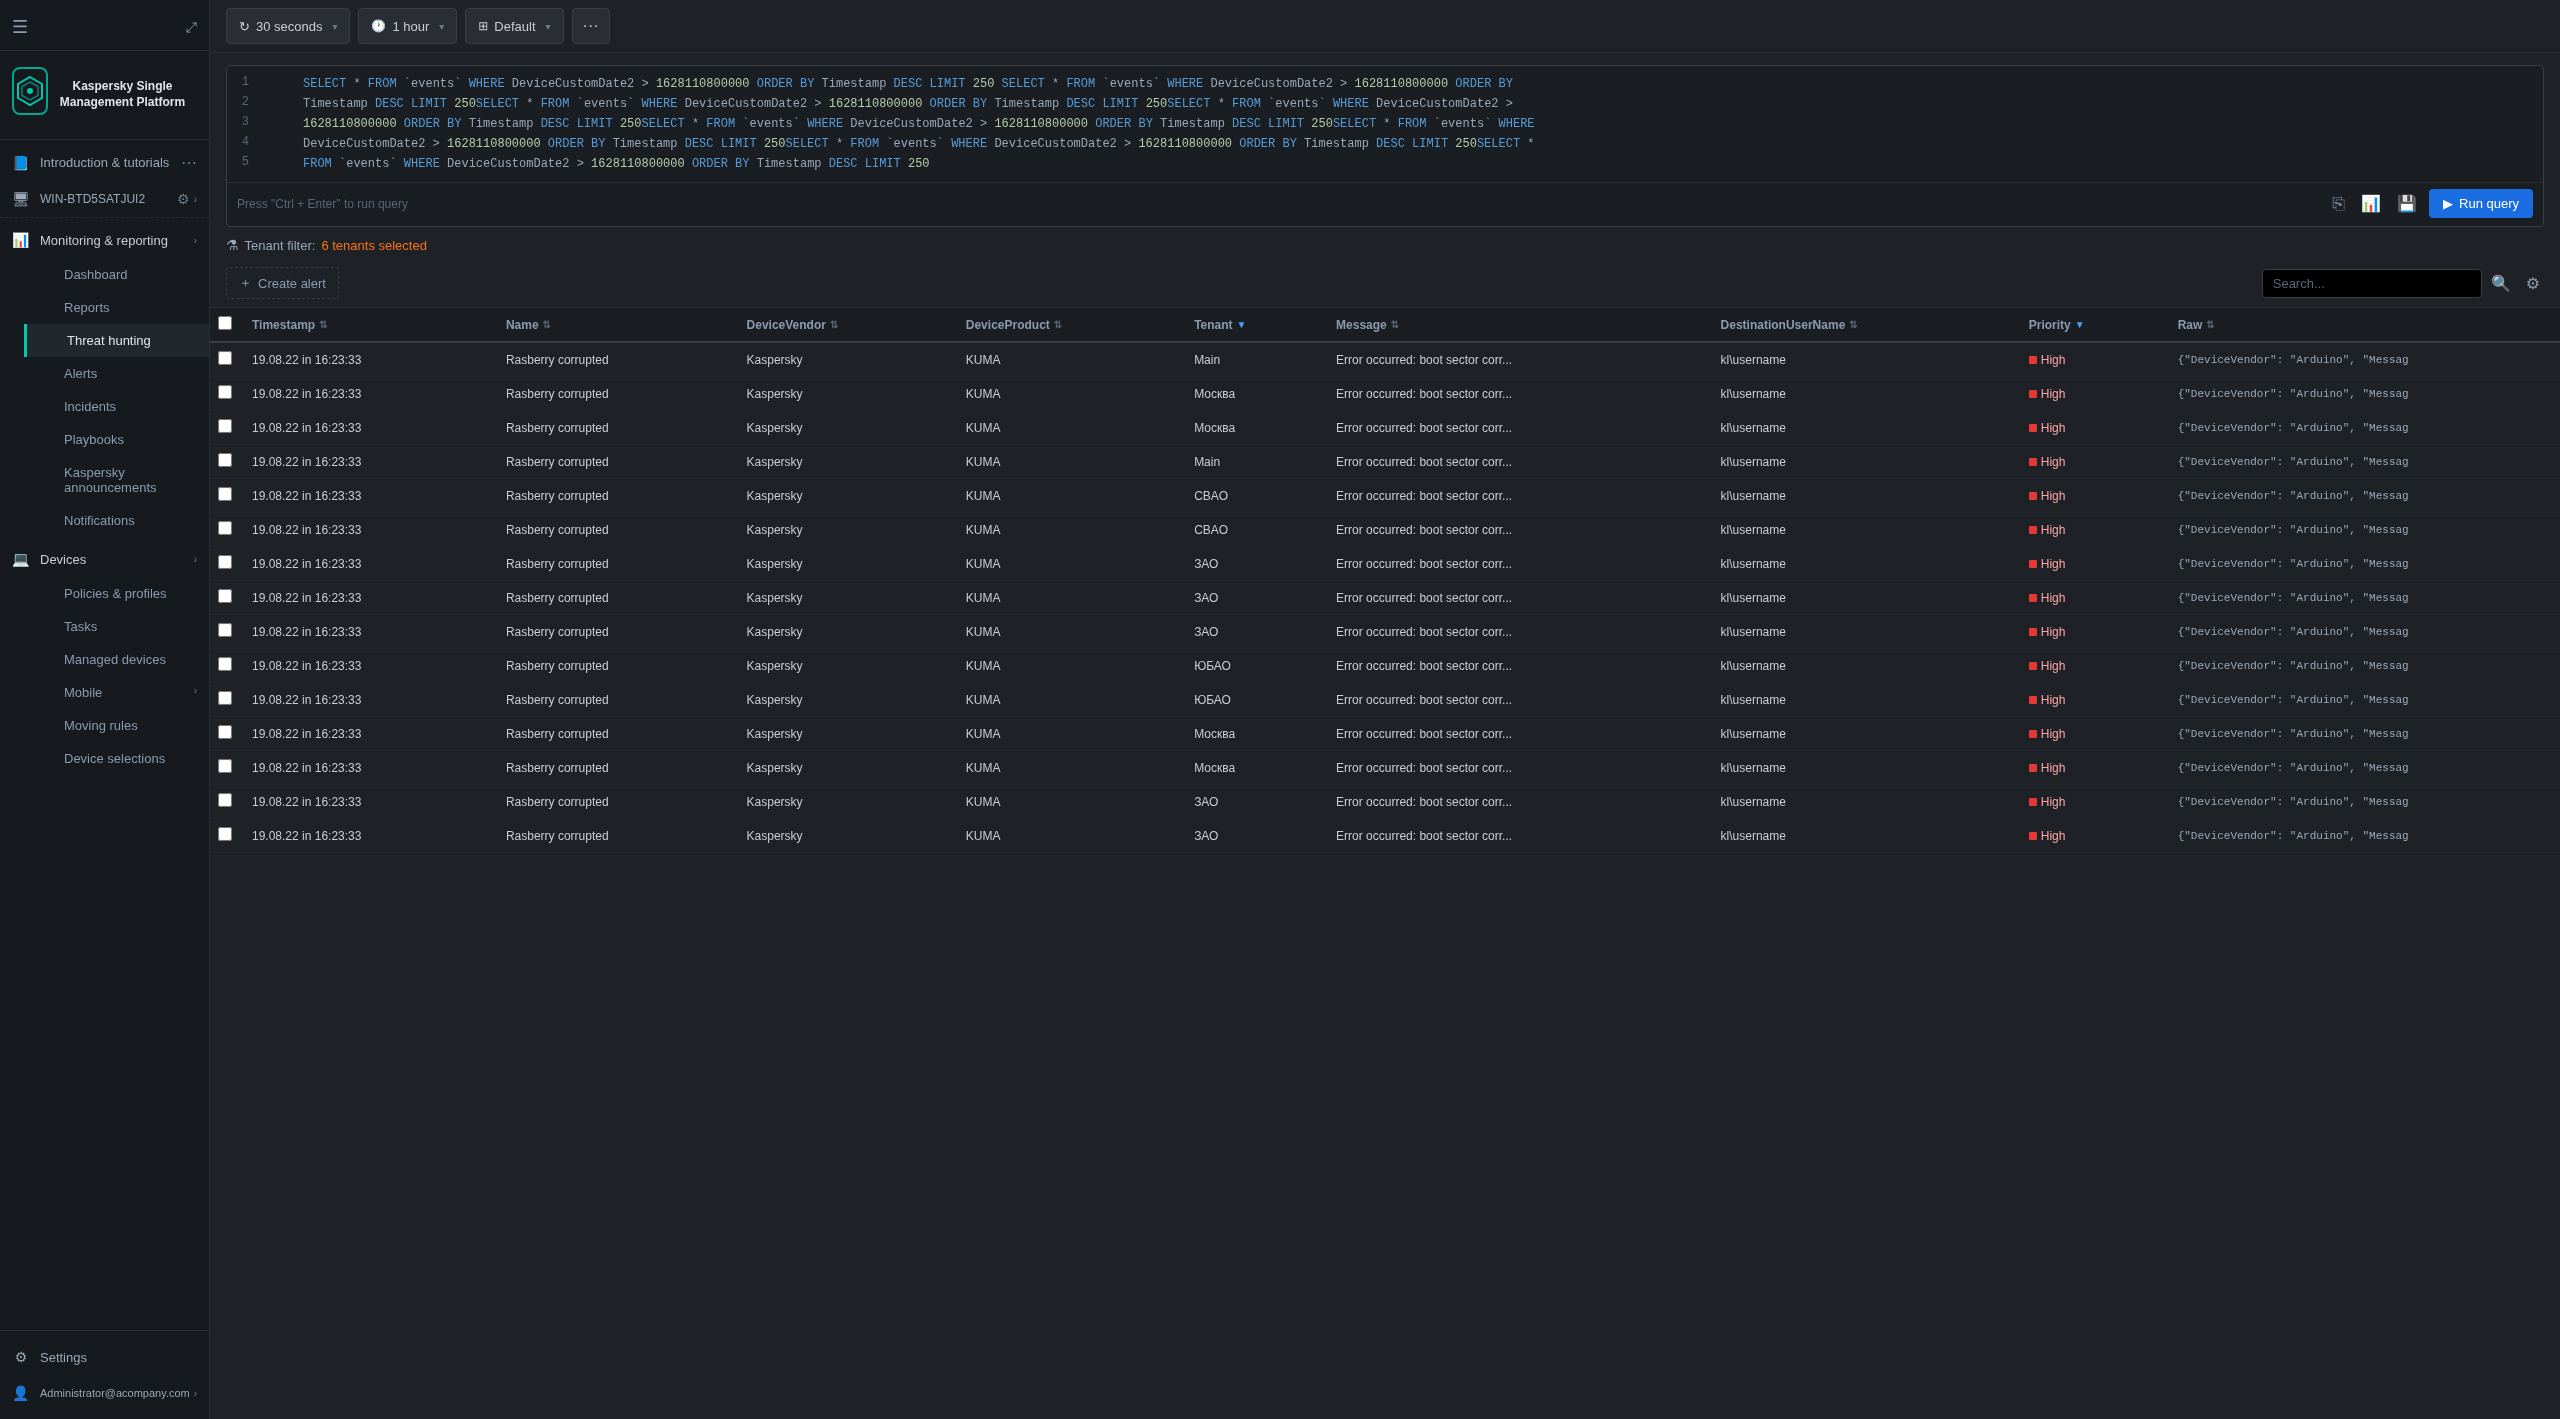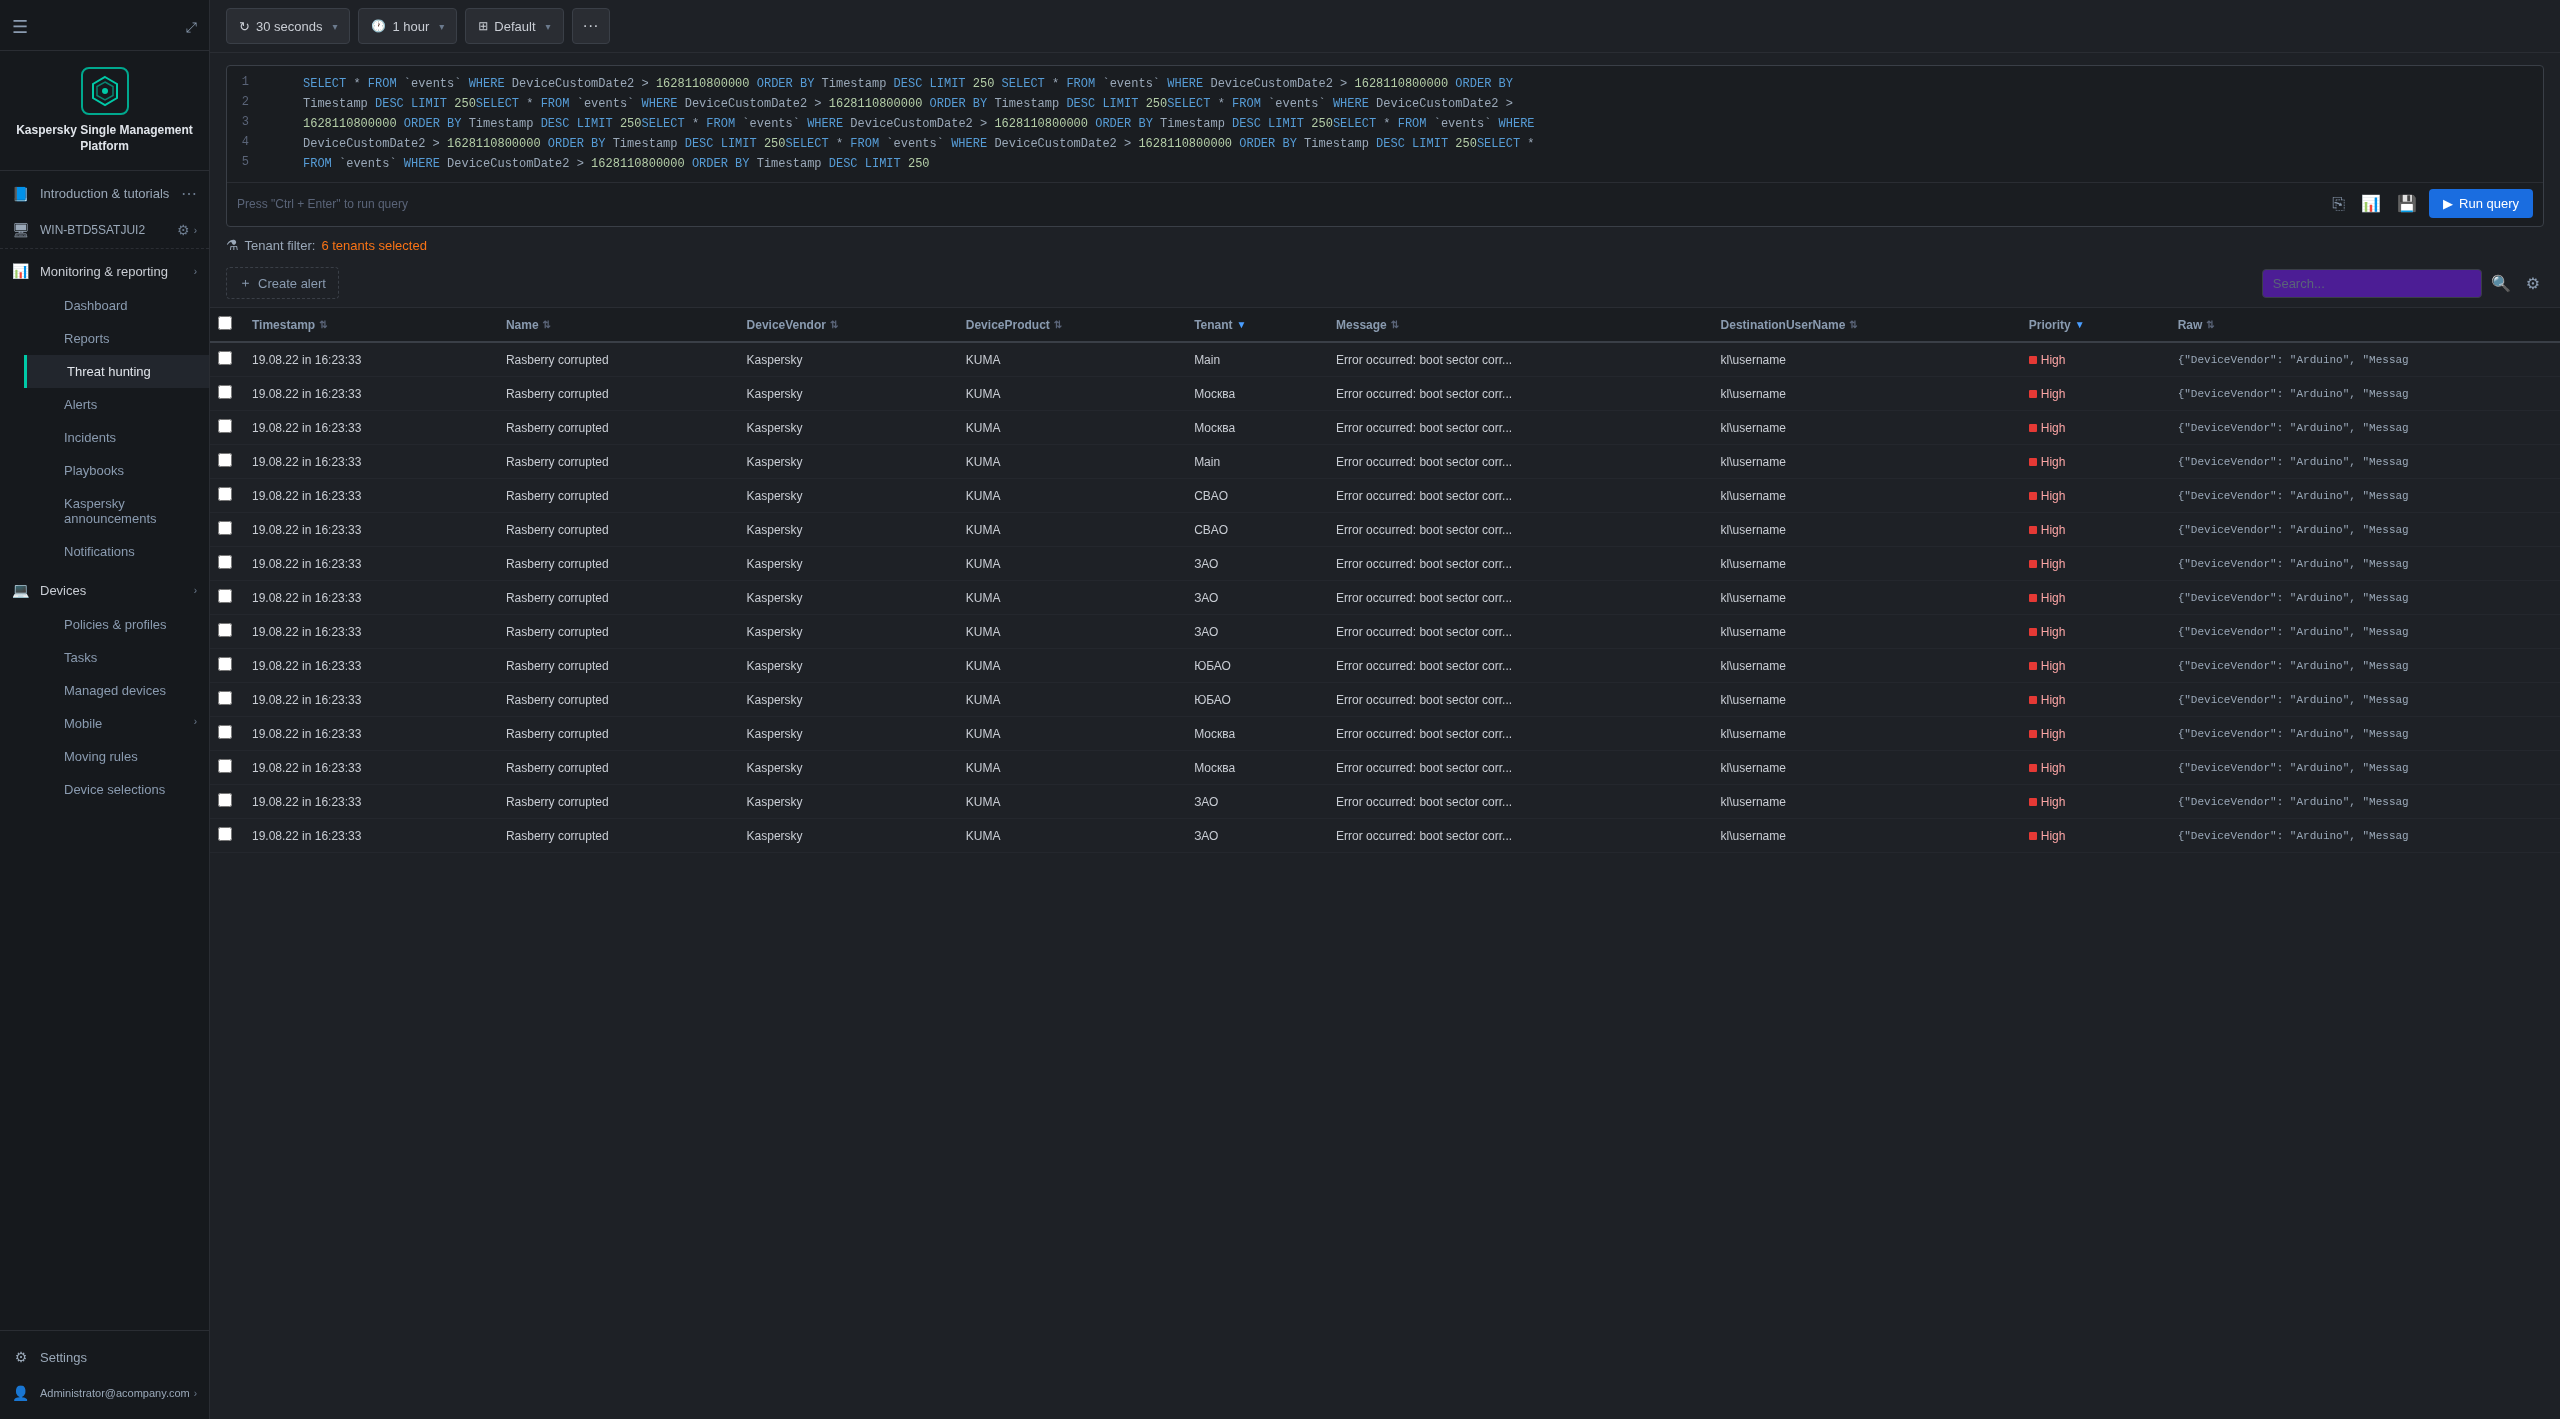--- a/index.html
+++ b/index.html
@@ -1,21 +1,21 @@
 <!DOCTYPE html>
 <html><head>
   <meta charset="utf-8">
   <style>
     * { box-sizing: border-box; margin: 0; padding: 0; }
     body { font-family: -apple-system, BlinkMacSystemFont, 'Segoe UI', sans-serif; background: #1a1d21; color: #c9cdd4; font-size: 13px; display: flex; height: 100vh; overflow: hidden; }
 
     
     .sidebar { width: 210px; min-width: 210px; background: #16191d; display: flex; flex-direction: column; height: 100vh; overflow-y: auto; overflow-x: hidden; border-right: 1px solid #2a2d33; }
     .sidebar-header { padding: 16px 12px 12px; display: flex; align-items: center; justify-content: space-between; border-bottom: 1px solid #2a2d33; }
-    .brand-section { display: flex; flex-direction: column; align-items: center; padding: 16px 12px; border-bottom: 1px solid #2a2d33; }
+    .brand-section { display: flex; align-items: center; padding: 16px 12px; border-bottom: 1px solid #2a2d33; }
     .brand-logo { width: 48px; height: 48px; border: 2px solid #00a88e; border-radius: 8px; display: flex; align-items: center; justify-content: center; margin-bottom: 8px; position: relative; }
     .brand-logo svg { width: 32px; height: 32px; }
     .brand-name { font-size: 12px; font-weight: 600; color: #e0e4ea; text-align: center; line-height: 1.3; }
 
     .nav-section { padding: 4px 0; }
     .nav-item { display: flex; align-items: center; padding: 9px 12px; cursor: pointer; color: #9aa8b8; font-size: 13px; position: relative; transition: background 0.15s; }
     .nav-item .nav-icon { width: 18px; height: 18px; margin-right: 10px; display: flex; align-items: center; justify-content: center; font-size: 14px; flex-shrink: 0; }
     .nav-item .nav-label { flex: 1; }
     .nav-item .nav-arrow { font-size: 10px; color: #6b7a8d; }
     .nav-item.section-header { color: #c9cdd4; font-size: 13px; }
@@ -51,21 +51,21 @@
     .run-query-btn { display: flex; align-items: center; gap: 6px; background: #1a6de0; border: none; border-radius: 4px; padding: 7px 14px; color: #fff; cursor: pointer; font-size: 13px; font-weight: 500; }
 
     
     .tenant-filter { display: flex; align-items: center; gap: 6px; padding: 10px 16px 6px; font-size: 13px; color: #9aa8b8; }
     .tenant-link { color: #f97316; cursor: pointer; text-decoration: none; }
 
     
     .table-toolbar { display: flex; align-items: center; padding: 8px 16px; gap: 8px; border-bottom: 1px solid #2a2d33; }
     .create-alert-btn { display: flex; align-items: center; gap: 6px; background: none; border: 1px dashed #3a3f47; border-radius: 4px; padding: 6px 12px; color: #8a9bb0; cursor: pointer; font-size: 13px; }
     .search-area { margin-left: auto; display: flex; align-items: center; gap: 6px; }
-    .search-input { background: #4c1d95; border: 1px solid #3a3f47; border-radius: 4px; padding: 6px 10px; color: #c9cdd4; font-size: 13px; width: 220px; outline: none; }
+    .search-input { background: #000000; border: 1px solid #3a3f47; border-radius: 4px; padding: 6px 10px; color: #c9cdd4; font-size: 13px; width: 220px; outline: none; }
     .search-input::placeholder { color: #5a6478; }
     .search-icon-btn { background: none; border: none; color: #8a9bb0; cursor: pointer; font-size: 16px; padding: 4px; }
     .settings-icon-btn { background: none; border: none; color: #8a9bb0; cursor: pointer; font-size: 16px; padding: 4px; }
 
     
     .table-wrapper { flex: 1; overflow: auto; }
     table { width: 100%; border-collapse: collapse; }
     thead tr { background: #1a1d21; position: sticky; top: 0; z-index: 2; }
     thead th { padding: 8px 10px; text-align: left; font-size: 12px; font-weight: 600; color: #8a9bb0; border-bottom: 2px solid #3a3f47; white-space: nowrap; cursor: pointer; user-select: none; }
     thead th:first-child { width: 32px; padding: 8px 8px; }

